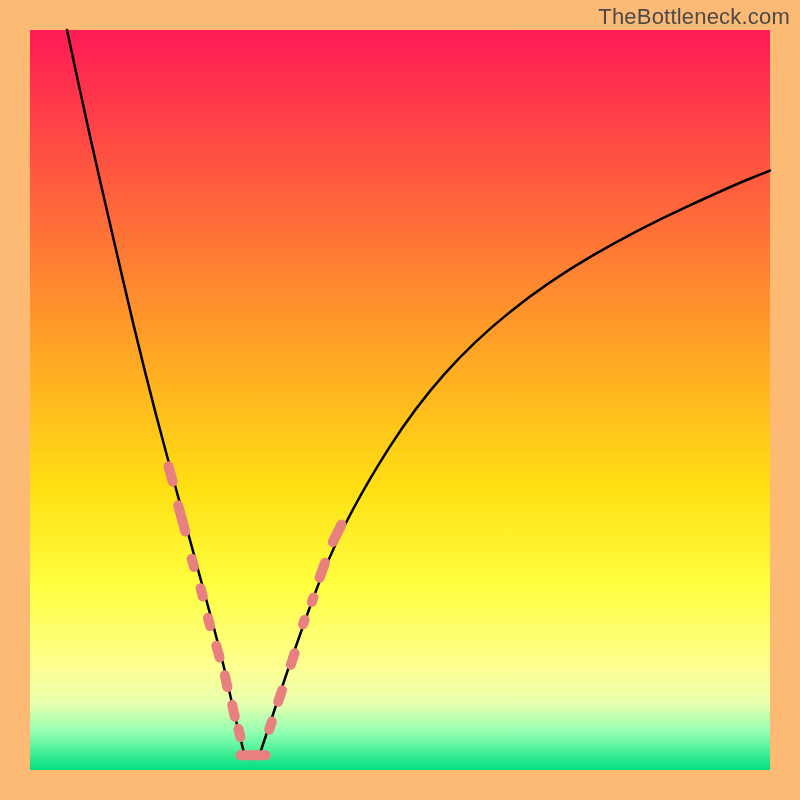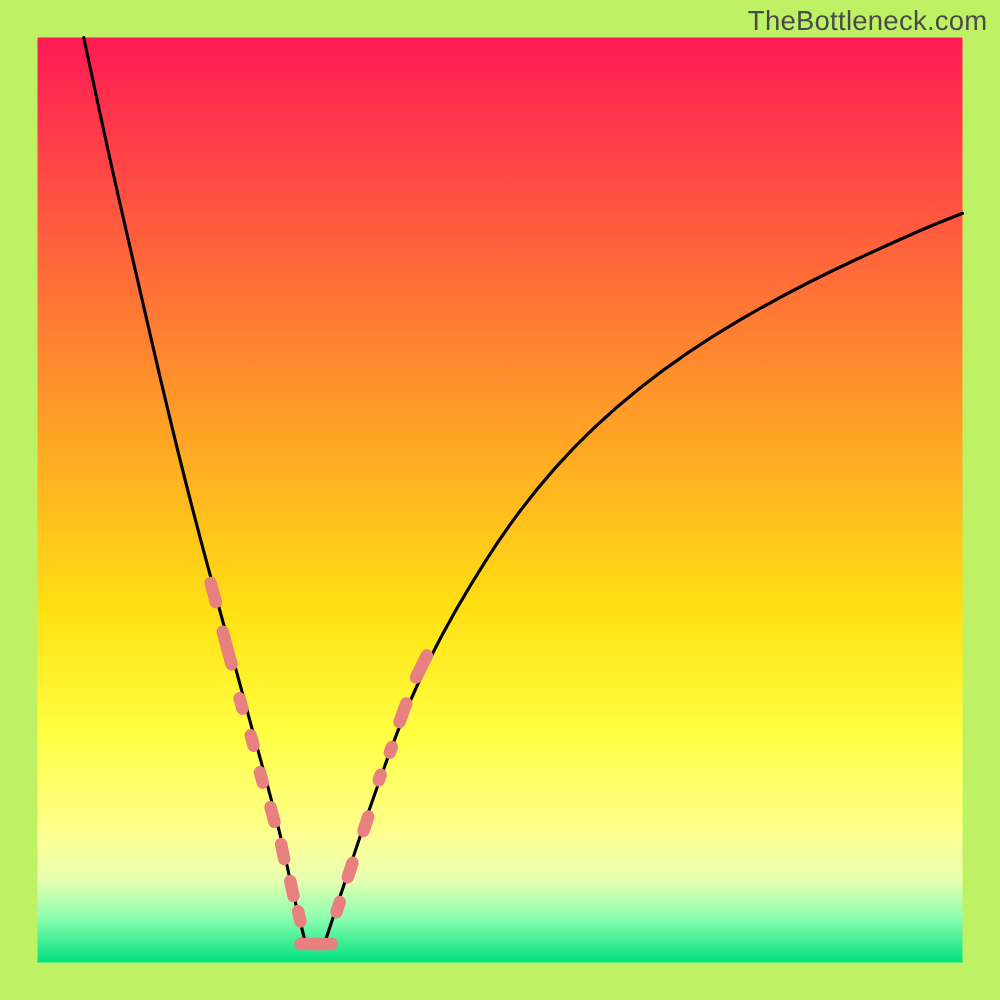--- a/index.html
+++ b/index.html
@@ -10,21 +10,21 @@
     overflow: hidden;
     background: #000;
     font-family: Arial, Helvetica, sans-serif;
   }
   .frame {
     position: absolute;
     left: 0;
     top: 0;
     width: 800px;
     height: 800px;
-    background: #bef264;
+    background: #fdba74;
   }
   .plot-area {
     position: absolute;
     left: 30px;
     top: 30px;
     width: 740px;
     height: 740px;
     background: linear-gradient(to bottom,
       #ff1a55 0%,
       #ff3a4a 10%,

